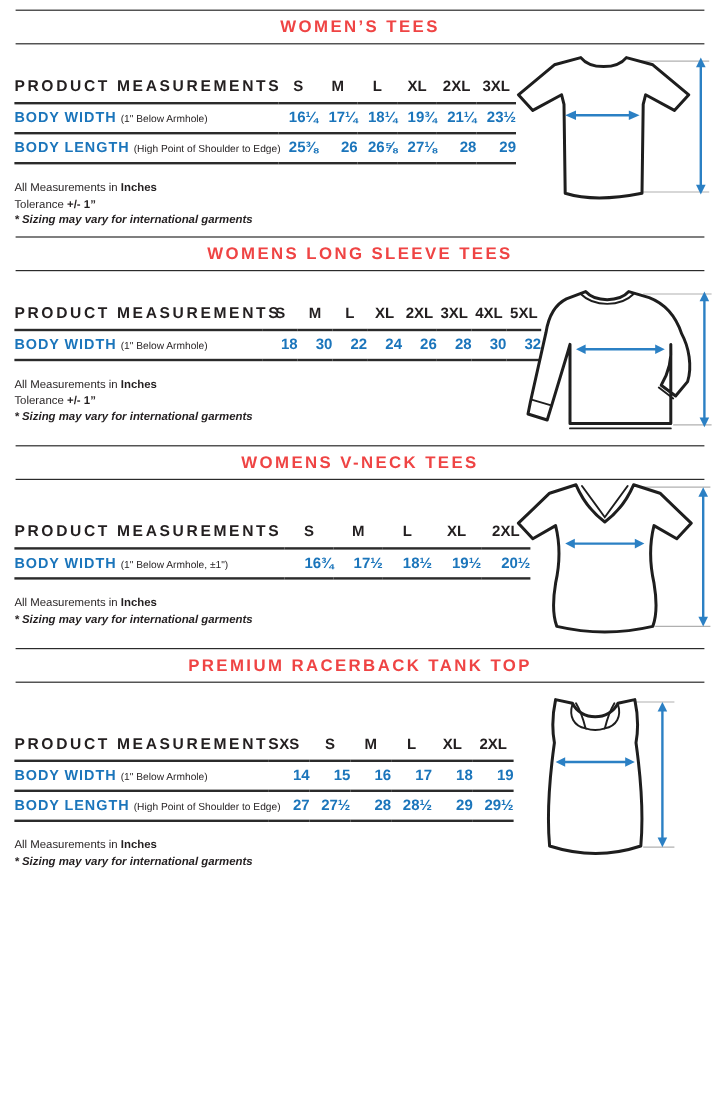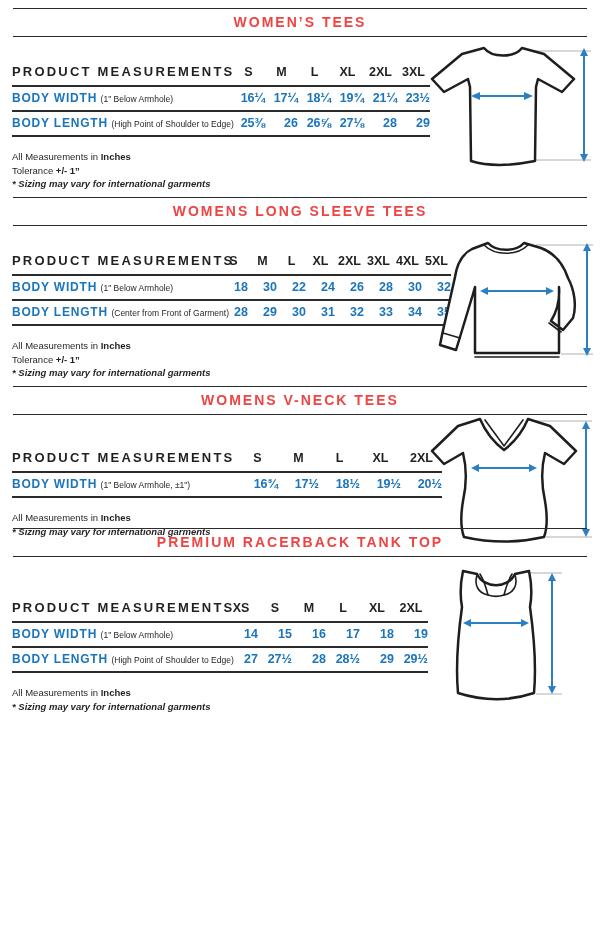--- a/index.html
+++ b/index.html
@@ -2,21 +2,21 @@
 <html><head>
 <meta charset="utf-8">
 <style>
   * { margin:0; padding:0; box-sizing:border-box; }
   html,body { background:#ffffff; }
   body {
     width:600px; height:926px; position:relative; overflow:hidden;
     font-family:"Liberation Sans", sans-serif; color:#231f20;
   }
   .size-section { position:absolute; left:0; width:600px; }
-  .s1{top:8px;} .s2{top:197px;} .s3{top:386px;} .s4{top:528px;}
+  .s1{top:8px;} .s2{top:197px;} .s3{top:371px;} .s4{top:540px;}
 
   .title-bar {
     margin:0 13px; border-top:1.5px solid #2b2b2b; border-bottom:1.5px solid #2b2b2b;
     padding:5px 0 6px; text-align:center;
   }
   .section-title {
     font-size:14px; font-weight:700; letter-spacing:2px; color:#ef4444;
   }
 
   .table-block { position:absolute; left:12px; }
@@ -168,31 +168,20 @@
           <td class="label-cell"><span class="row-label">BODY WIDTH</span> <span class="row-note">(1" Below Armhole)</span></td>
           <td>18</td>
           <td>30</td>
           <td>22</td>
           <td>24</td>
           <td>26</td>
           <td>28</td>
           <td>30</td>
           <td>32</td>
         </tr>
-        <tr>
-          <td class="label-cell"><span class="row-label">BODY LENGTH</span> <span class="row-note">(Center from Front of Garment)</span></td>
-          <td>28</td>
-          <td>29</td>
-          <td>30</td>
-          <td>31</td>
-          <td>32</td>
-          <td>33</td>
-          <td>34</td>
-          <td>35</td>
-        </tr>
       </tbody>
     </table>
     <div class="notes">
       <div class="note-line"><span>All Measurements in</span> <b>Inches</b></div>
       <div class="note-line"><span>Tolerance</span> <b>+/- 1”</b></div>
       <div class="note-line disclaimer">* Sizing may vary for international garments</div>
     </div>
   </div>
 
   <div class="illus il2">

